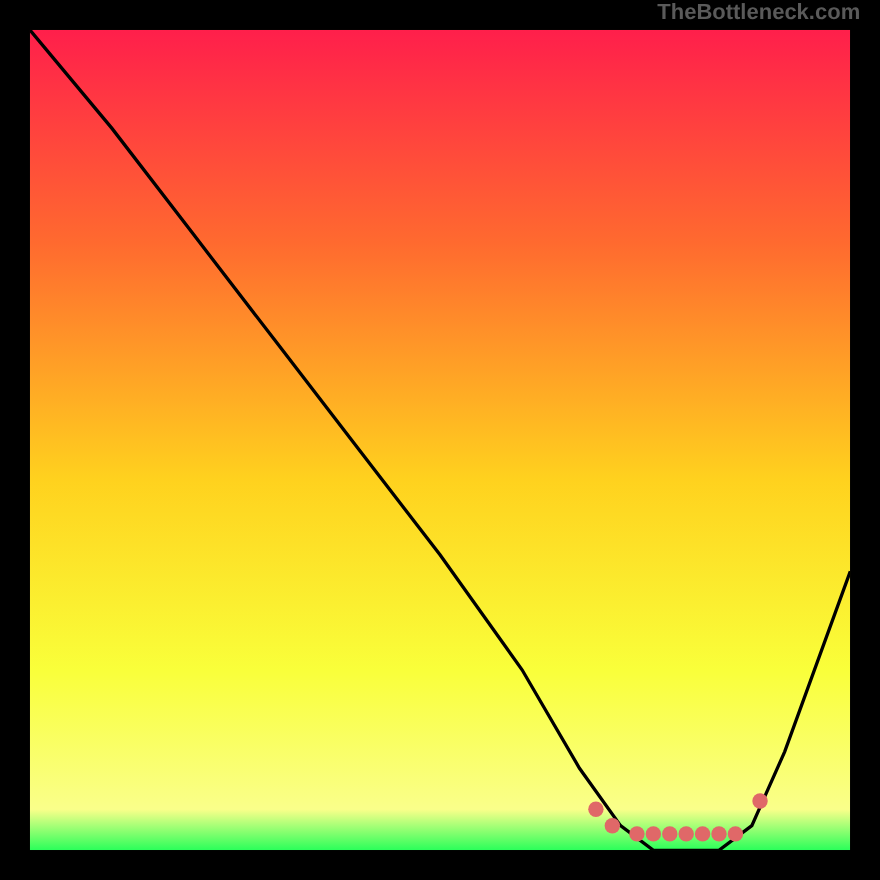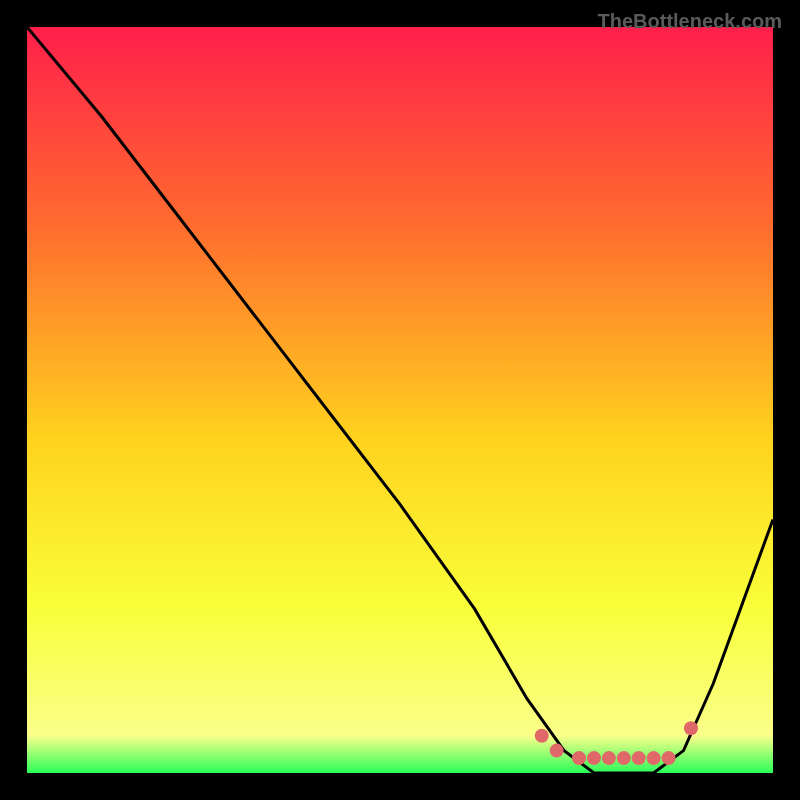--- a/index.html
+++ b/index.html
@@ -6,21 +6,21 @@
     margin: 0;
     padding: 0;
     width: 800px;
     height: 800px;
     background: #000;
     position: relative;
     font-family: Arial, sans-serif;
   }
   .watermark {
     position: absolute;
-    top: 10px;
+    top: 0;
     right: 18px;
     color: #5a5a5a;
     font-size: 20px;
     font-weight: bold;
     z-index: 10;
   }
   .plot-area {
     position: absolute;
     left: 27px;
     top: 27px;

